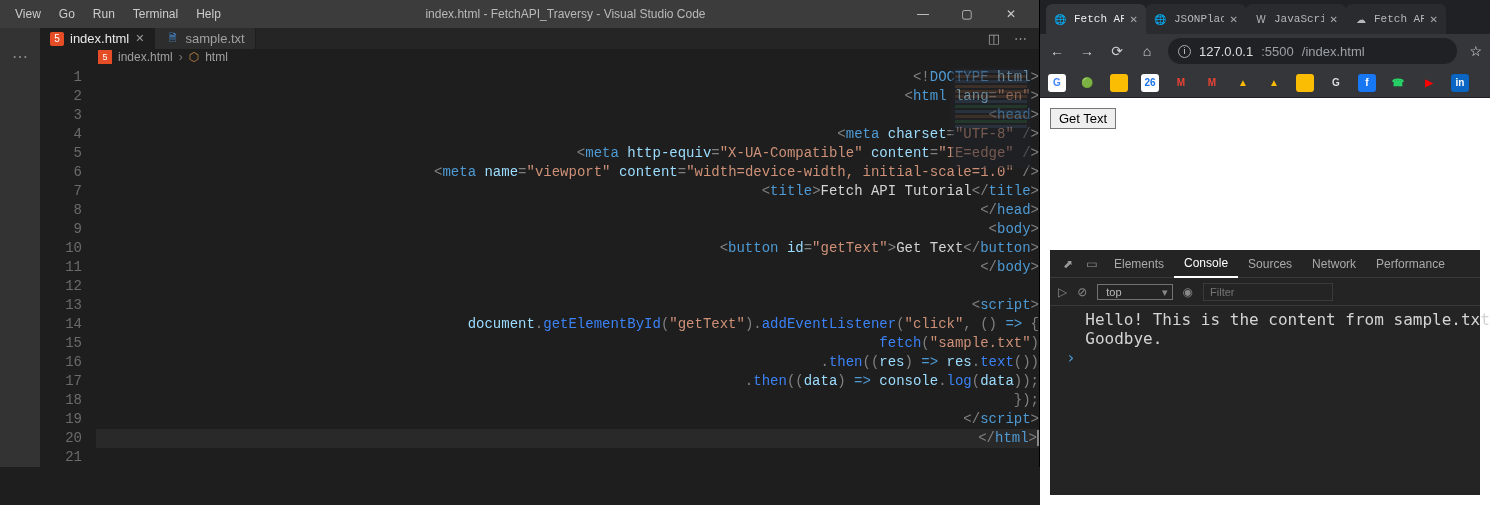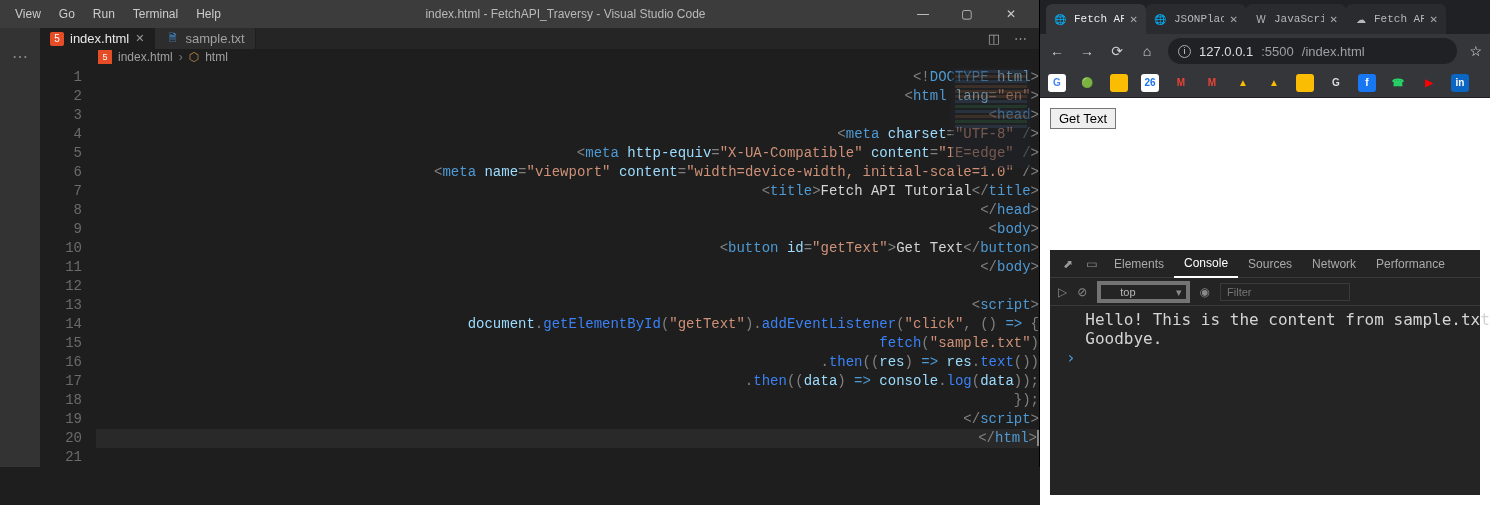--- a/index.html
+++ b/index.html
@@ -247,21 +247,21 @@
   .dt-tab.active { color: #fff; border-bottom: 2px solid #fff;}
   .dt-toolbar {
     height: 28px;
     display: flex; align-items: center;
     border-bottom: 1px solid #3a3a3a;
     padding: 0 8px; gap: 10px;
     color: #888;
   }
   .dt-ctx {
     font-size: 11px; color: #bbb;
-    border: 4px solid #737373; padding: 1px 50px 1px 19px;
+    border: 1px solid #737373; padding: 1px 50px 1px 8px;
     position: relative;
   }
   .dt-ctx:after { content: "▾"; position: absolute; right: 4px; top: 1px; color: #888;}
   .dt-filter {
     border: 1px solid #3a3a3a;
     background: transparent;
     color: #ccc;
     padding: 2px 6px;
     font-size: 11px;
     width: 130px;

